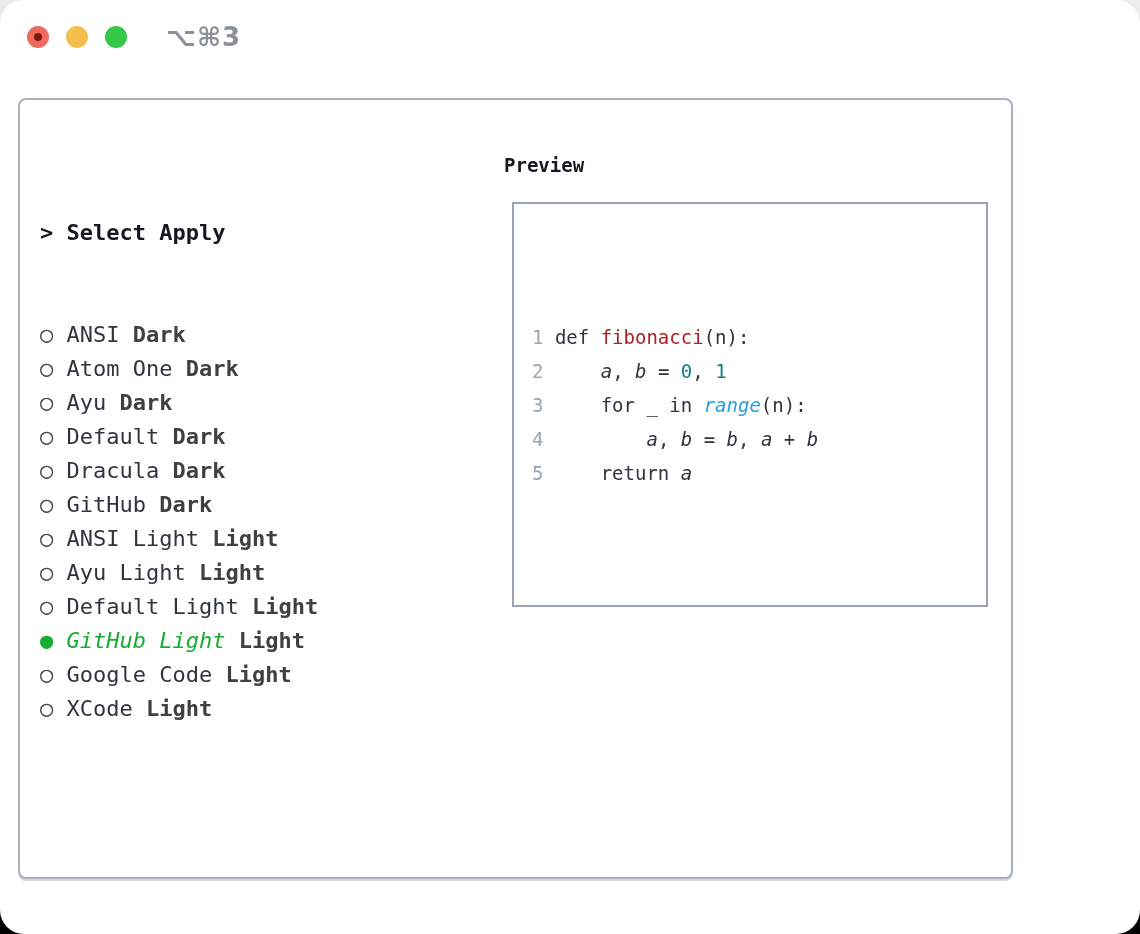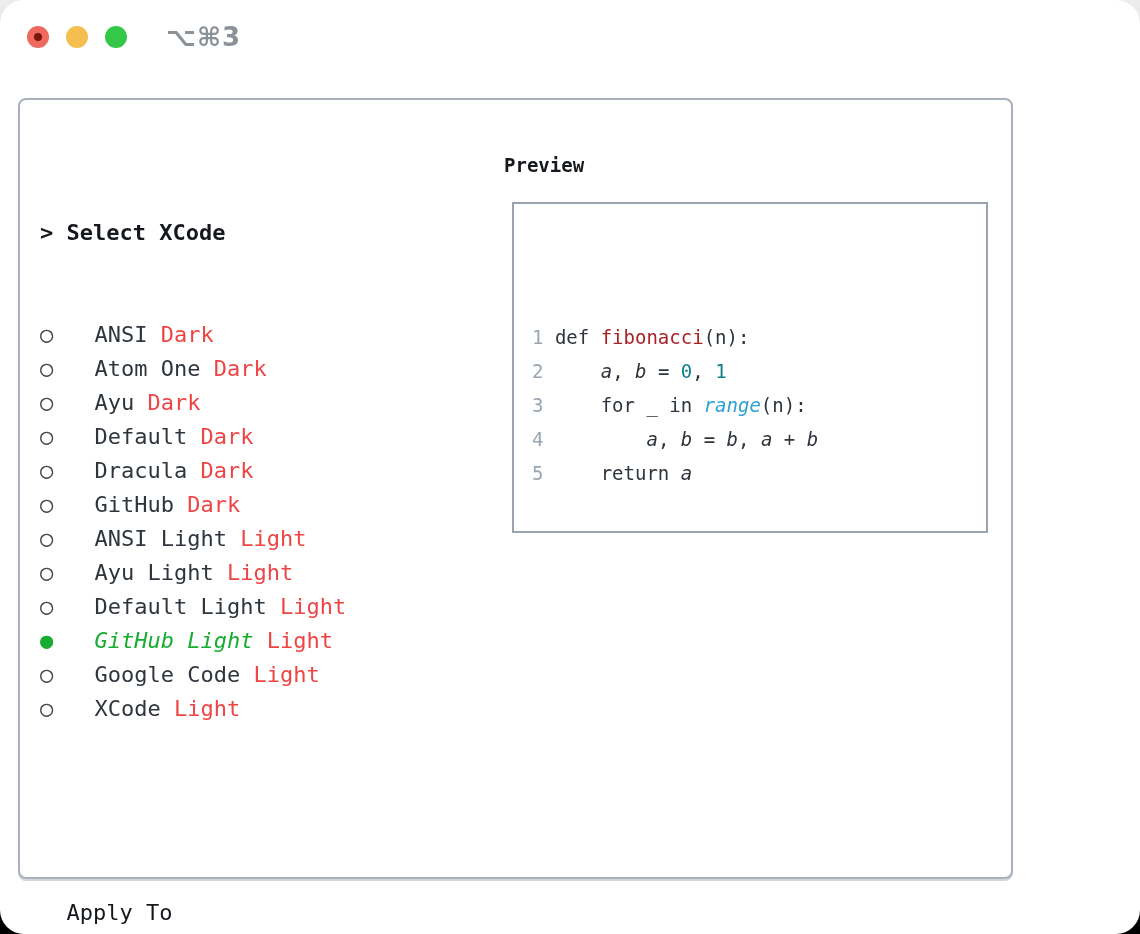--- a/index.html
+++ b/index.html
@@ -49,32 +49,32 @@
     color: #2e353d;
     white-space: pre;
   }
   .row { height: 34px; }
   .row.blank { height: 34px; }
   .hdr-marker { font-weight: 700; color: #15191d; }
   .hdr-label  { font-weight: 700; color: #15191d; }
   .marker { color: #3f474f; }
   .theme-row.selected .marker { color: #16ad31; }
   .theme-row.selected .tname  { color: #16ad31; font-style: italic; }
-  .tname { color: #2e353d; margin-left: 28px; }
-  .tag   { color: #ef4444; }
+  .tname { color: #2e353d; }
+  .tag   { color: #404040; font-weight: bold; }
   .section-label { color: #15191d; }
   
   .right-col {
     position: absolute; left: 484px; top: 48px;
     font-size: 19px; line-height: 34px;
   }
   .preview-label { font-weight: 700; color: #15191d; height: 34px; }
   .preview-box {
     margin-top: 20px; margin-left: 8px;
-    width: 476px; height: 331px;
+    width: 476px; height: 405px;
     border: 2px solid #9aa4b1;
     background: #ffffff;
     padding: 48px 18px 0 18px;
     white-space: pre;
     overflow: hidden;
   }
   .code-line { height: 34px; }
   .ln   { color: #9aa5b2; }
   .tok-plain   { color: #2e353d; }
   .tok-k       { color: #2e353d; }
@@ -93,24 +93,23 @@
       <div class="inner-dot" style="background: rgb(124, 21, 11);"></div>
     </div>
     <div class="light" style="left: 66px; background: rgb(245, 191, 79);"></div>
     <div class="light" style="left: 105px; background: rgb(52, 199, 72);"></div>
     <div class="window-title">⌥⌘3</div>
   </div>
 
   <div class="panel">
 
     <div class="left-col">
-      <div class="row"><span class="hdr-marker">&gt;</span> <span class="hdr-label">Select XCode</span></div>
+      <div class="row"><span class="hdr-marker">&gt;</span> <span class="hdr-label">Select Apply</span></div>
       <div><div class="row theme-row"><span class="marker">○</span> <span class="tname">ANSI</span> <span class="tag">Dark</span></div><div class="row theme-row"><span class="marker">○</span> <span class="tname">Atom One</span> <span class="tag">Dark</span></div><div class="row theme-row"><span class="marker">○</span> <span class="tname">Ayu</span> <span class="tag">Dark</span></div><div class="row theme-row"><span class="marker">○</span> <span class="tname">Default</span> <span class="tag">Dark</span></div><div class="row theme-row"><span class="marker">○</span> <span class="tname">Dracula</span> <span class="tag">Dark</span></div><div class="row theme-row"><span class="marker">○</span> <span class="tname">GitHub</span> <span class="tag">Dark</span></div><div class="row theme-row"><span class="marker">○</span> <span class="tname">ANSI Light</span> <span class="tag">Light</span></div><div class="row theme-row"><span class="marker">○</span> <span class="tname">Ayu Light</span> <span class="tag">Light</span></div><div class="row theme-row"><span class="marker">○</span> <span class="tname">Default Light</span> <span class="tag">Light</span></div><div class="row theme-row selected"><span class="marker">●</span> <span class="tname">GitHub Light</span> <span class="tag">Light</span></div><div class="row theme-row"><span class="marker">○</span> <span class="tname">Google Code</span> <span class="tag">Light</span></div><div class="row theme-row"><span class="marker">○</span> <span class="tname">XCode</span> <span class="tag">Light</span></div></div>
       <div class="row blank"> </div>
-      <div class="row"><span class="marker" style="visibility:hidden">○</span> <span class="section-label">Apply To</span></div>
       
       
       
     </div>
 
     <div class="right-col">
       <div class="preview-label">Preview</div>
       <div class="preview-box">
         <div><div class="code-line"><span class="ln">1</span> <span class="tok-k">def </span><span class="tok-fn">fibonacci</span><span class="tok-plain">(n):</span></div><div class="code-line"><span class="ln">2</span> <span class="tok-plain">    </span><span class="tok-var">a</span><span class="tok-plain">, </span><span class="tok-var">b</span><span class="tok-plain"> = </span><span class="tok-num">0</span><span class="tok-plain">, </span><span class="tok-num">1</span></div><div class="code-line"><span class="ln">3</span> <span class="tok-plain">    for _ in </span><span class="tok-builtin">range</span><span class="tok-plain">(n):</span></div><div class="code-line"><span class="ln">4</span> <span class="tok-plain">        </span><span class="tok-var">a</span><span class="tok-plain">, </span><span class="tok-var">b</span><span class="tok-plain"> = </span><span class="tok-var">b</span><span class="tok-plain">, </span><span class="tok-var">a</span><span class="tok-plain"> + </span><span class="tok-var">b</span></div><div class="code-line"><span class="ln">5</span> <span class="tok-plain">    return </span><span class="tok-var">a</span></div></div>
         <div class="code-line"> </div>

